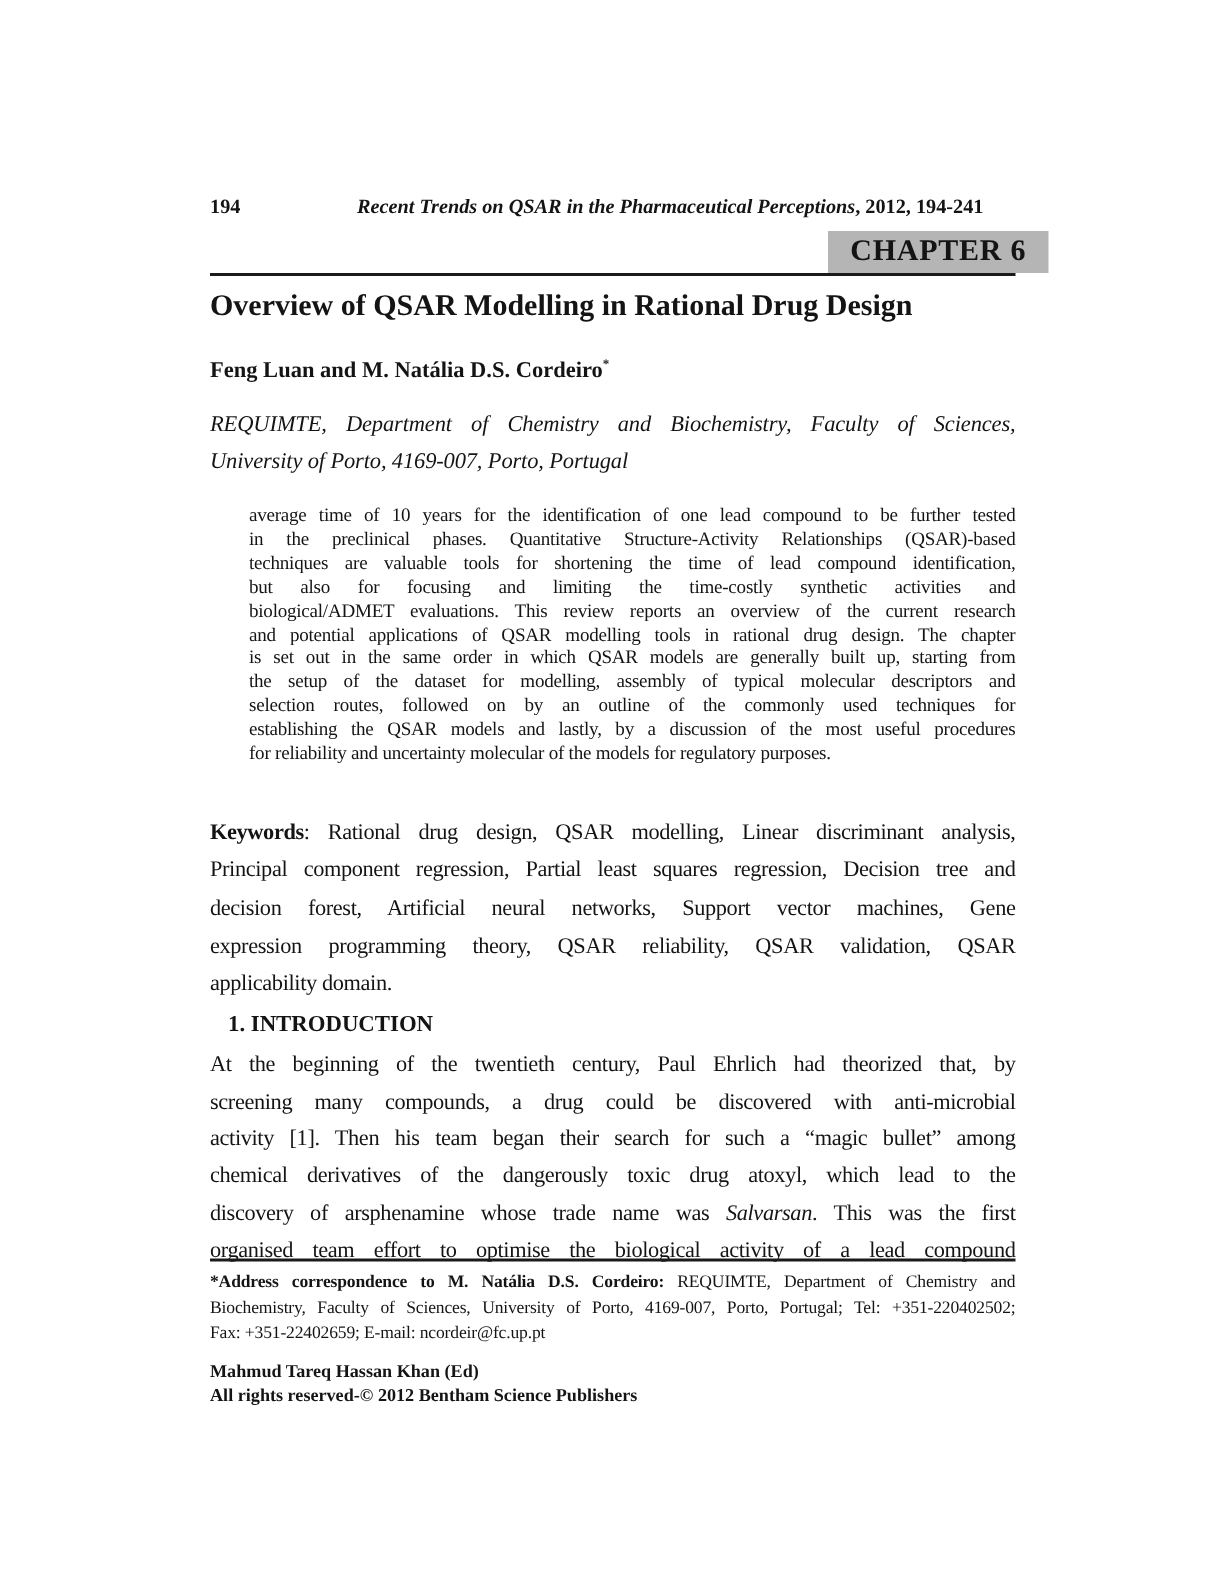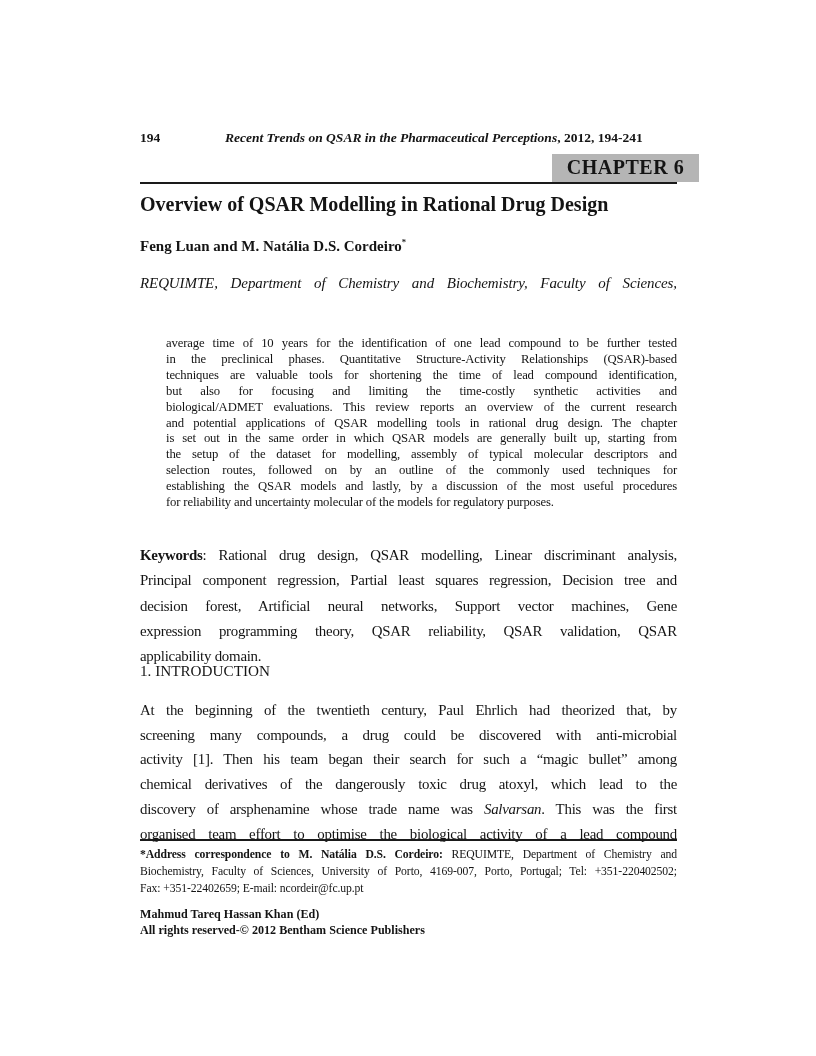--- a/index.html
+++ b/index.html
@@ -15,21 +15,21 @@
   .abs { position: absolute; }
   .b  { font-weight: bold; }
   .i  { font-style: italic; }
   .bi { font-weight: bold; font-style: italic; }
   .sup { vertical-align: super; font-size: 0.58em; }
 
   .header {
     top: 130px; left: 140px; width: 537px;
     font-size: 13.5px; font-weight: bold; white-space: nowrap;
   }
-  .running-title { position: absolute; left: 85px; top: 0; }
+  .running-title { position: absolute; left: 98px; top: 0; }
 
   .badge {
     top: 154px; left: 552px; width: 147px; height: 28px;
     background: var(--chapter-badge-bg, #b5b5b5);
     font-size: 20px; font-weight: bold;
     text-align: center; line-height: 27px; letter-spacing: 0.5px;
   }
   .rule-top  { top: 182px; left: 140px; width: 537px; height: 2px;   background: var(--rule, #1a1a1a); }
   .rule-foot { top: 839px; left: 140px; width: 537px; height: 1.5px; background: var(--rule, #1a1a1a); }
 
@@ -47,22 +47,22 @@
   }
   .abstract {
     top: 336px; left: 166px; width: 511px;
     font-size: 12.7px; line-height: 15.9px; letter-spacing: -0.15px;
   }
   .keywords {
     top: 543px; left: 140px; width: 537px;
     font-size: 14.9px; line-height: 25.3px; letter-spacing: -0.25px;
   }
   .section-heading {
-    top: 662px; left: 140px; width: 537px; margin: 0;
-    font-size: 15.2px; font-weight: normal; white-space: nowrap;
+    top: 662px; left: 140px; width: 537px; margin: 12px;
+    font-size: 15.2px; font-weight: bold; white-space: nowrap;
   }
   .intro {
     top: 698px; left: 140px; width: 537px;
     font-size: 14.9px; line-height: 24.7px; letter-spacing: -0.25px;
   }
   .footnote {
     top: 847px; left: 140px; width: 537px;
     font-size: 11.7px; line-height: 16.8px; letter-spacing: -0.1px;
   }
   .publisher {
@@ -85,20 +85,21 @@
   <div class="abs badge">CHAPTER 6</div>
 
   <div class="abs rule-top"></div>
 
   <h1 class="abs title">Overview of QSAR Modelling in Rational Drug Design</h1>
 
   <div class="abs authors"><span class="b">Feng Luan and M. Natália D.S. Cordeiro</span><span class="b sup">*</span></div>
 
   <div class="abs affiliation">
       <div class="line"><span>REQUIMTE, Department of Chemistry and Biochemistry, Faculty of Sciences,</span></div>
+      <div class="line last"><span>University of Porto, 4169-007, Porto, Portugal</span></div>
     </div>
 
   <div class="abs abstract">
       <div class="line"><span>average time of 10 years for the identification of one lead compound to be further tested</span></div>
       <div class="line"><span>in the preclinical phases. Quantitative Structure-Activity Relationships (QSAR)-based</span></div>
       <div class="line"><span>techniques are valuable tools for shortening the time of lead compound identification,</span></div>
       <div class="line"><span>but also for focusing and limiting the time-costly synthetic activities and</span></div>
       <div class="line"><span>biological/ADMET evaluations. This review reports an overview of the current research</span></div>
       <div class="line"><span>and potential applications of QSAR modelling tools in rational drug design. The chapter</span></div>
       <div class="line"><span>is set out in the same order in which QSAR models are generally built up, starting from</span></div>

